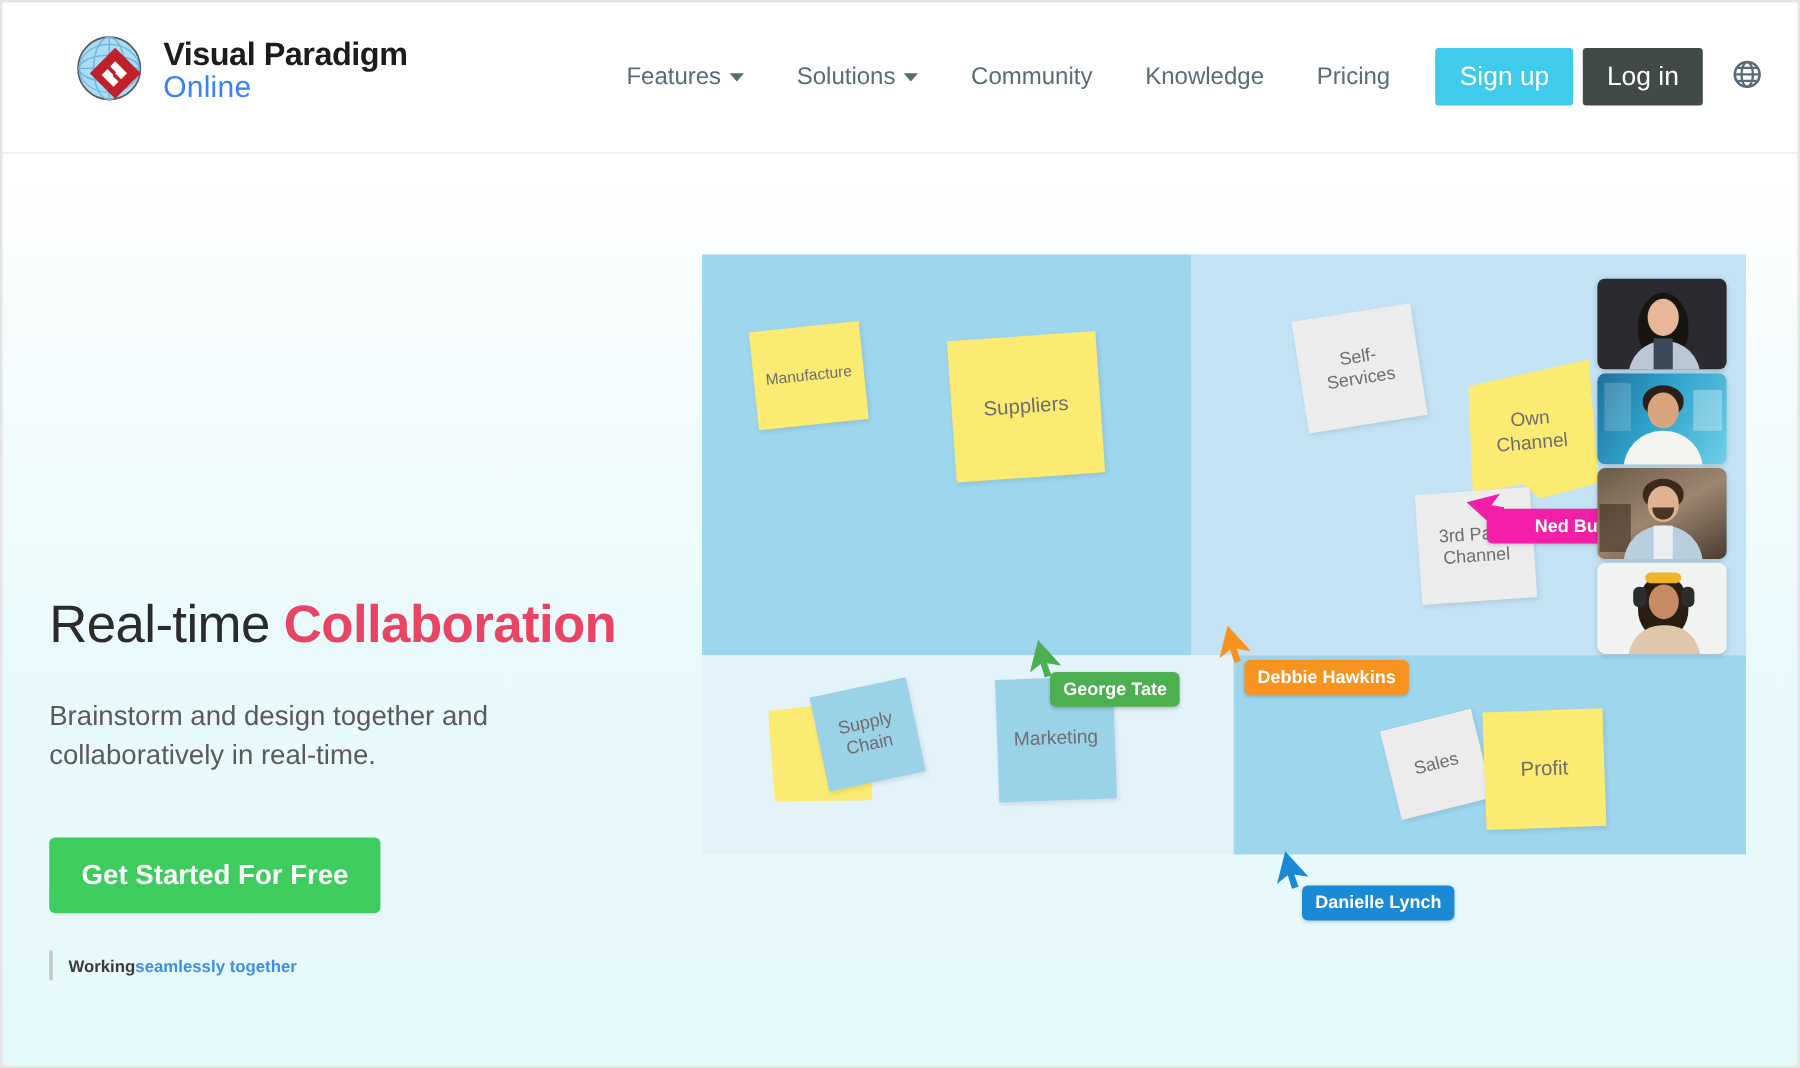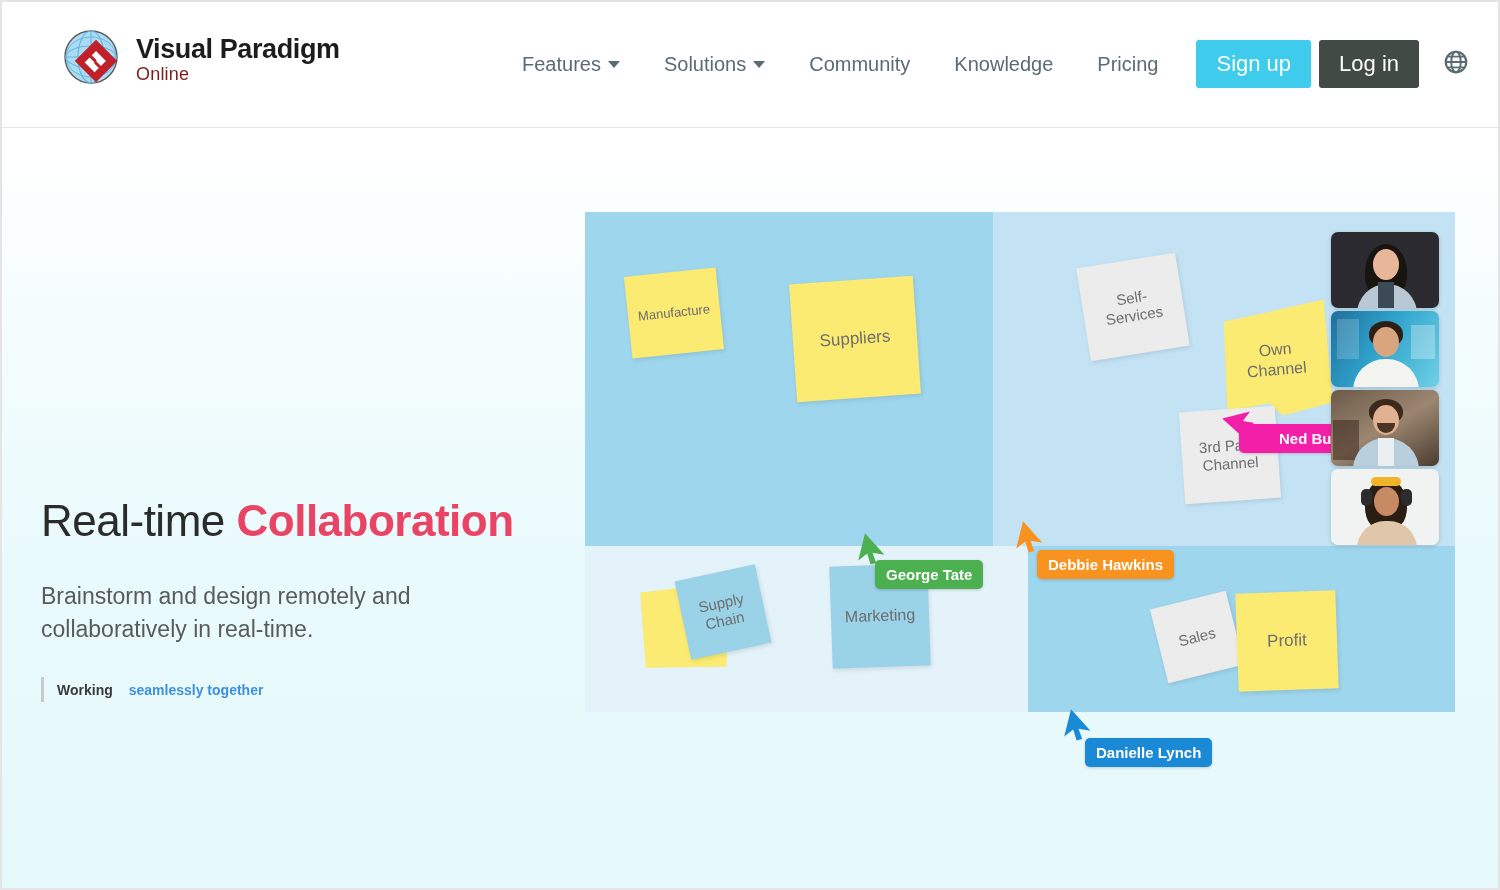--- a/index.html
+++ b/index.html
@@ -37,21 +37,21 @@
     cursor: pointer;
   }
   .logo-mark { position: relative; width: 62px; height: 62px; }
   .logo-text { line-height: 1; }
   .logo-text .l1 {
     font-size: 27px; font-weight: bold; color: #1c1c1c; letter-spacing: -0.4px;
     display:block;
     text-align:right;
   }
   .logo-text .l2 {
-    font-size: 18px; color: #7f1d1d; letter-spacing: 0.2px; display:block; margin-top: 2px;
+    font-size: 25px; color: #3b82f6; letter-spacing: 0.2px; display:block; margin-top: 2px;
   }
 
   nav {
     position: absolute; left: 500px; top: 0; height: 128px;
     display: flex; align-items: center; gap: 0;
   }
   .nav-item {
     font-size: 20px; color: #5a6b74; padding: 10px 22px;
     cursor: pointer; white-space: nowrap;
     display: flex; align-items: center; gap: 7px;
@@ -103,21 +103,21 @@
   }
   .tagline {
     margin-top: 31px;
     display: flex; align-items: center;
     font-size: 14px; font-weight: bold;
   }
   .tagline .bar {
     display:inline-block; width: 3px; height: 25px; background: #c9c9c9; margin-right: 13px;
   }
   .tagline .t1 { color: #3a3a3a; }
-  .tagline .t2 { color: #3f8fe0; margin-left: 16px; }
+  .tagline .t2 { color: #3f8fe0; margin-left: 0; }
 
   
   .board {
     position: absolute; left: 585px; top: 212px;
     width: 870px; height: 500px;
     z-index: 10;
   }
   .quad { position: absolute; }
   .q-tl { left: 0;   top: 0;   width: 408px; height: 334px; background: #9ed6ed; }
   .q-tr { left: 408px; top: 0; width: 462px; height: 334px; background: #c3e3f5; }
@@ -222,21 +222,22 @@
             <line x1="4" y1="17" x2="20" y2="17" stroke="#5a6b74" stroke-width="1.6"></line>
           </svg>
         </span>
 
       </div>
     </nav>
   </header>
 
   <div class="hero-left">
     <h1 class="headline"><span>Real-time </span><span class="accent">Collaboration</span></h1>
-    <p class="subhead">Brainstorm and design remotely and collaboratively in real-time.</p>
+    <p class="subhead">Brainstorm and design together and collaboratively in real-time.</p>
+    <button class="btn-cta">Get Started For Free</button>
     <div class="tagline">
       <i class="bar"></i>
       <span class="t1">Working</span>
       <span class="t2">seamlessly together</span>
     </div>
   </div>
 
   <div class="board">
 
     <div class="quad q-tl"></div>

